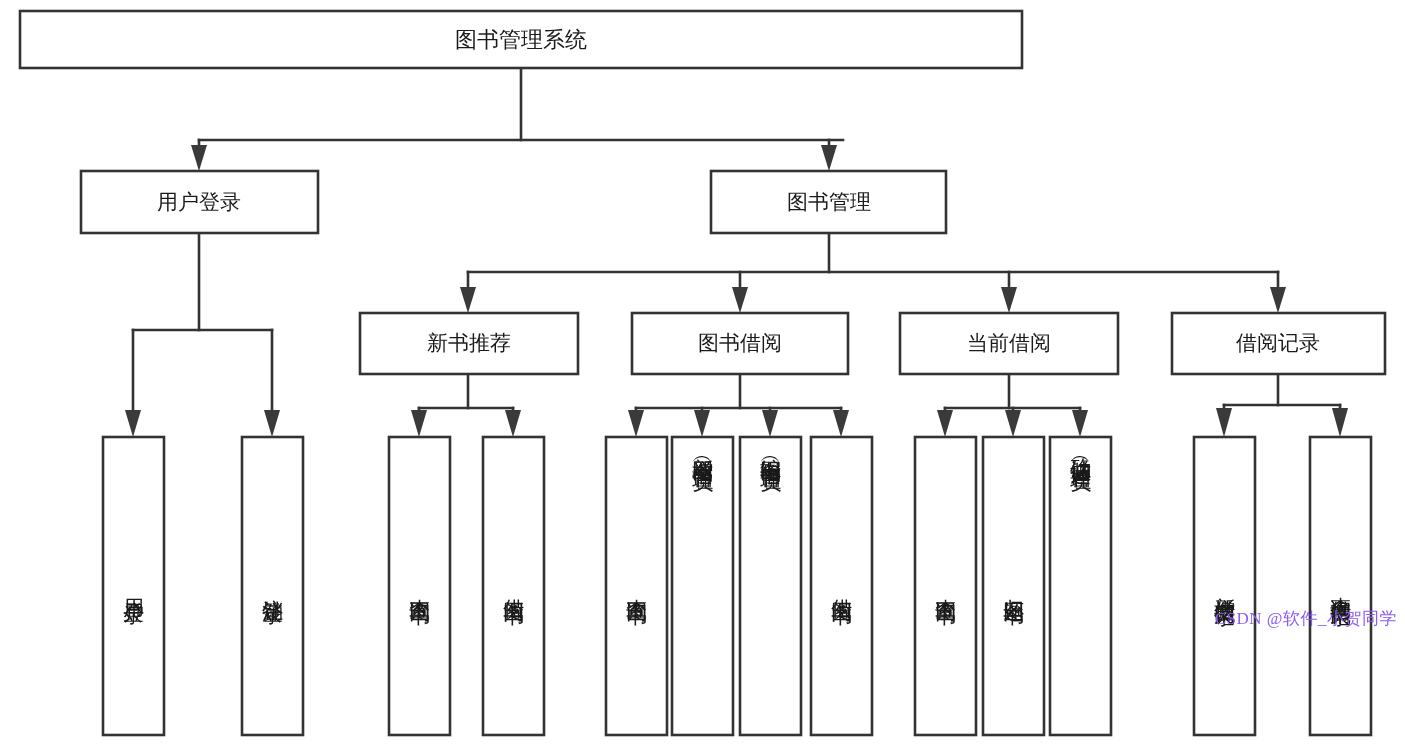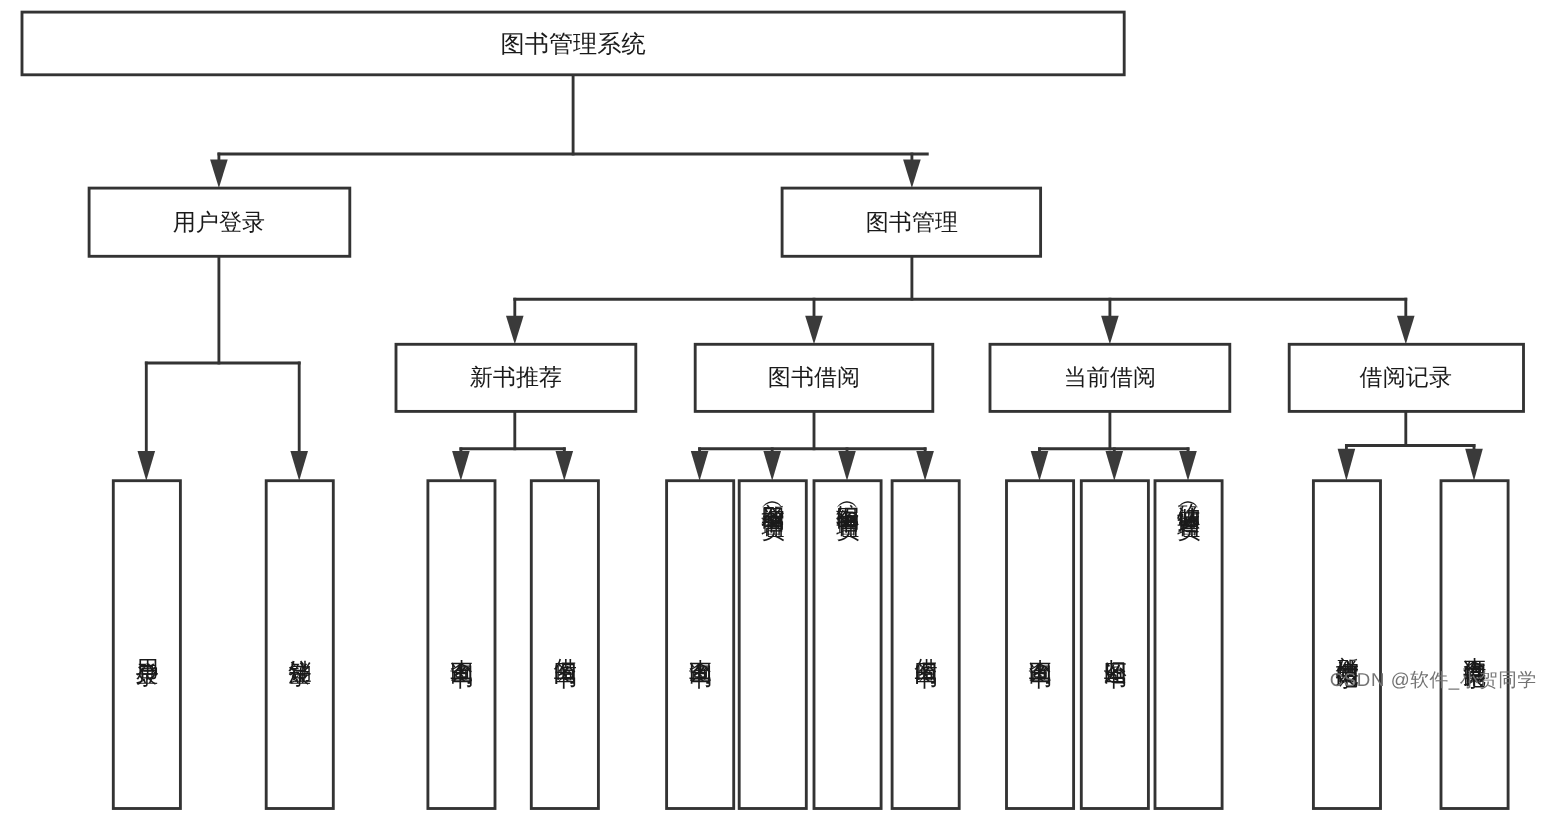--- a/index.html
+++ b/index.html
@@ -66,23 +66,23 @@
     line-height: 1.08;
     color: #1a1a1a;
     letter-spacing: 2px;
     white-space: nowrap;
     text-align: center;
   }
   .watermark {
     position: absolute;
     right: 8px;
     bottom: 4px;
-    font-family: Liberation Sans, sans-serif;
+    font-family: Liberation Serif, serif;
     font-size: 17px;
-    color: #737373;
+    color: #8b5cf6;
     white-space: nowrap;
     letter-spacing: 0.5px;
   }
 </style>
 </head>
 <body>
 
 <div id="diagram-root">
 
   <svg id="flow-svg" viewBox="0 0 1405 747">

